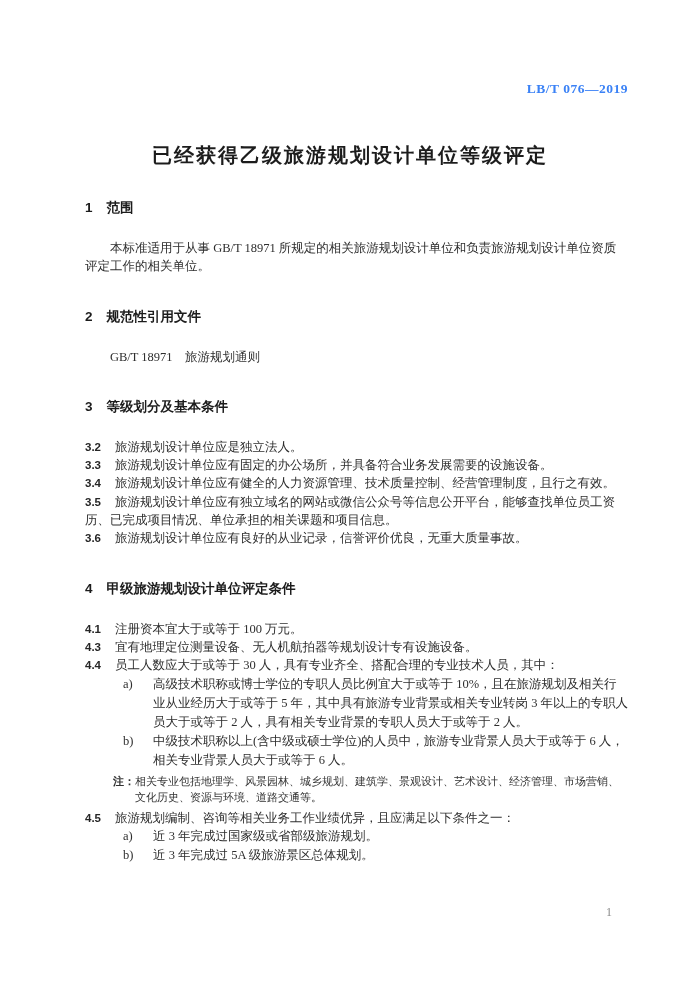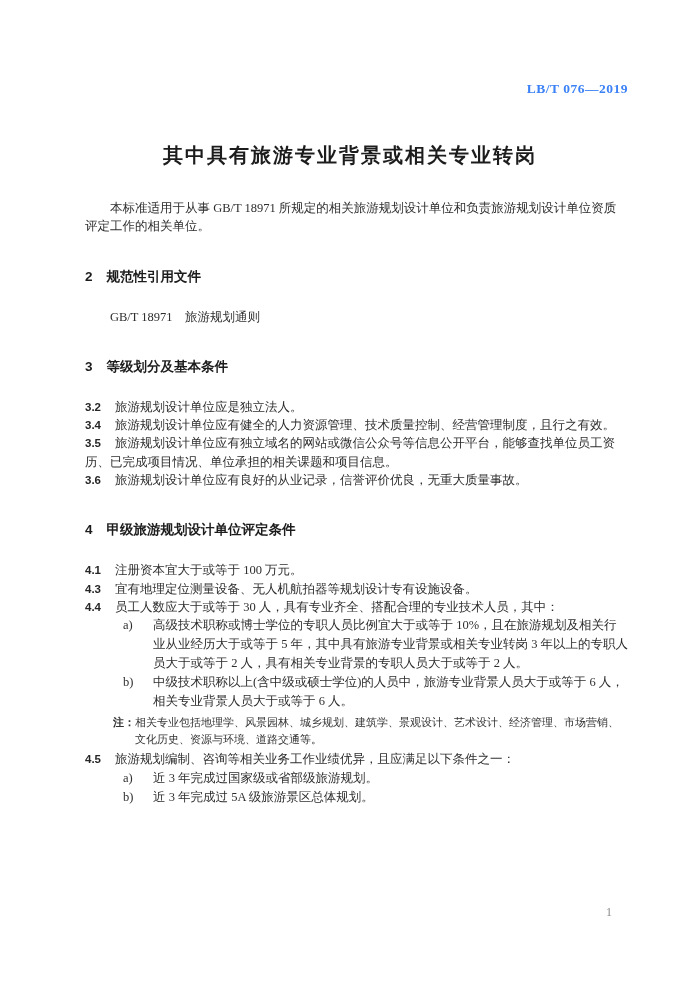--- a/index.html
+++ b/index.html
@@ -90,36 +90,38 @@
     color: #8a8a8a;
   }
 </style>
 </head>
 <body>
 
 <div class="page">
 
   <div class="std-code">LB/T 076—2019</div>
 
-  <div class="doc-title">其中具有旅游专业背景或相关专业转岗</div>
+  <div class="doc-title">已经获得乙级旅游规划设计单位等级评定</div>
 
   <div class="content">
 
     <div class="sec">
+      <h2 class="sec-heading"><span class="sec-num">1</span><span class="sec-label">范围</span></h2>
       <p class="para">本标准适用于从事 GB/T 18971 所规定的相关旅游规划设计单位和负责旅游规划设计单位资质评定工作的相关单位。</p>
     </div>
 
     <div class="sec">
       <h2 class="sec-heading"><span class="sec-num">2</span><span class="sec-label">规范性引用文件</span></h2>
       <p class="ref-line">GB/T 18971　旅游规划通则</p>
     </div>
 
     <div class="sec">
       <h2 class="sec-heading"><span class="sec-num">3</span><span class="sec-label">等级划分及基本条件</span></h2>
       <p class="clause"><span class="cnum">3.2</span><span class="ctext">旅游规划设计单位应是独立法人。</span></p>
+      <p class="clause"><span class="cnum">3.3</span><span class="ctext">旅游规划设计单位应有固定的办公场所，并具备符合业务发展需要的设施设备。</span></p>
       <p class="clause"><span class="cnum">3.4</span><span class="ctext">旅游规划设计单位应有健全的人力资源管理、技术质量控制、经营管理制度，且行之有效。</span></p>
       <p class="clause"><span class="cnum">3.5</span><span class="ctext">旅游规划设计单位应有独立域名的网站或微信公众号等信息公开平台，能够查找单位员工资历、已完成项目情况、单位承担的相关课题和项目信息。</span></p>
       <p class="clause"><span class="cnum">3.6</span><span class="ctext">旅游规划设计单位应有良好的从业记录，信誉评价优良，无重大质量事故。</span></p>
     </div>
 
     <div class="sec">
       <h2 class="sec-heading"><span class="sec-num">4</span><span class="sec-label">甲级旅游规划设计单位评定条件</span></h2>
       <p class="clause"><span class="cnum">4.1</span><span class="ctext">注册资本宜大于或等于 100 万元。</span></p>
       <p class="clause"><span class="cnum">4.3</span><span class="ctext">宜有地理定位测量设备、无人机航拍器等规划设计专有设施设备。</span></p>
       <p class="clause"><span class="cnum">4.4</span><span class="ctext">员工人数应大于或等于 30 人，具有专业齐全、搭配合理的专业技术人员，其中：</span></p>

